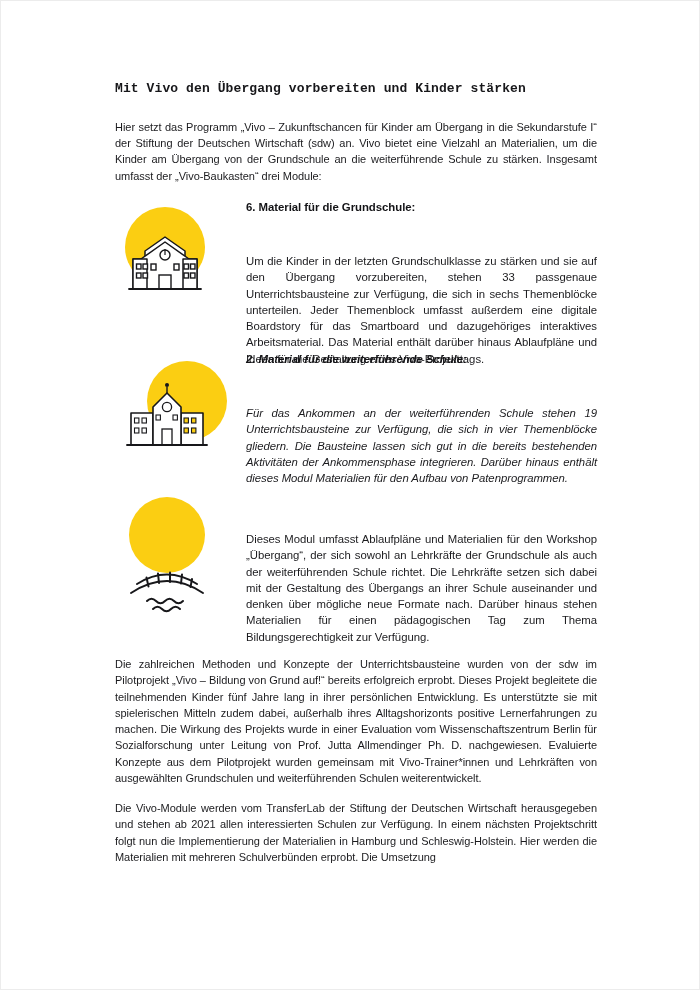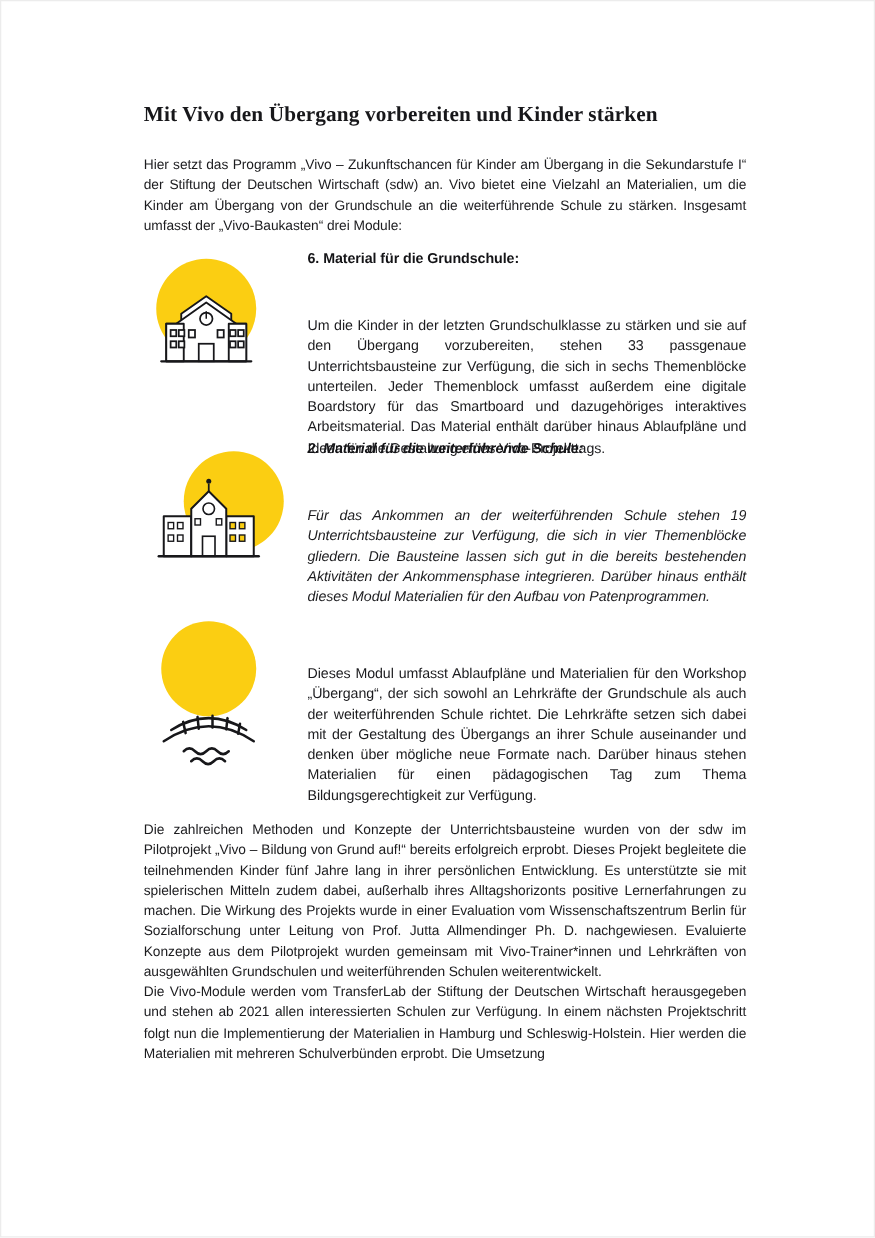--- a/index.html
+++ b/index.html
@@ -26,40 +26,40 @@
 
   
   .content {
     position: absolute;
     left: 114px;
     top: 80px;
     width: 482px;
   }
 
   .doc-heading {
-    font-family: Liberation Serif, serif;
-    font-weight: bold;
-    font-size: 17px;
+    font-family: Liberation Mono, monospace;
+    font-weight: bold;
+    font-size: 13px;
     letter-spacing: 0.1px;
     color: #17171a;
     line-height: 1.3;
     margin-bottom: 21px;
   }
 
   .body-par {
     font-size: 11px;
     line-height: 16.25px;
     color: #1b1b1e;
     text-align: justify;
     letter-spacing: -0.04px;
     -webkit-hyphens: manual;
     hyphens: manual;
   }
 
-  .body-par + .body-par { }
+  .body-par + .body-par { margin-top: 14px; }
 
   
   .modules {
     position: absolute;
     left: 114px;
     top: 198px;
     width: 482px;
   }
 
   .module {

